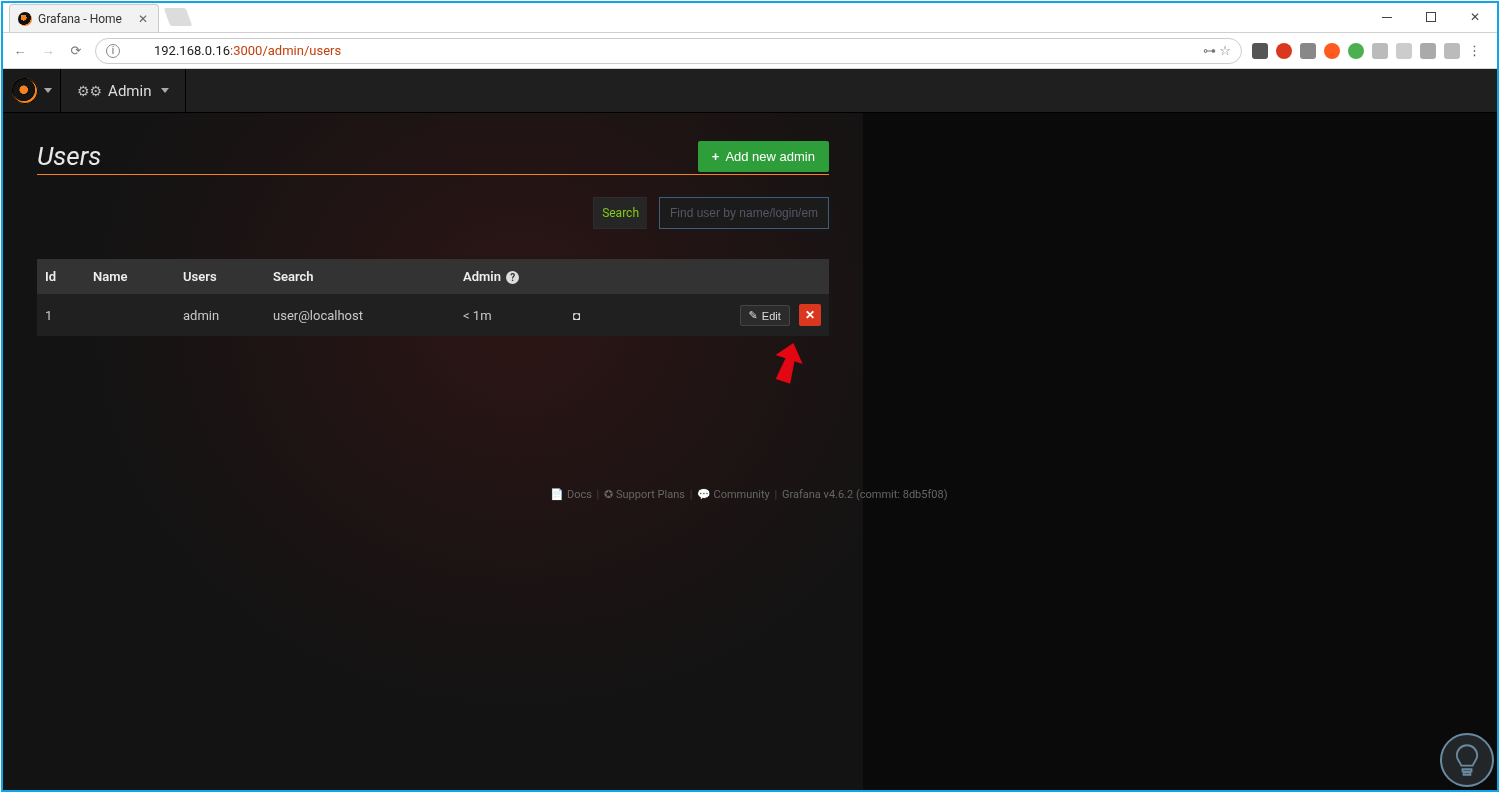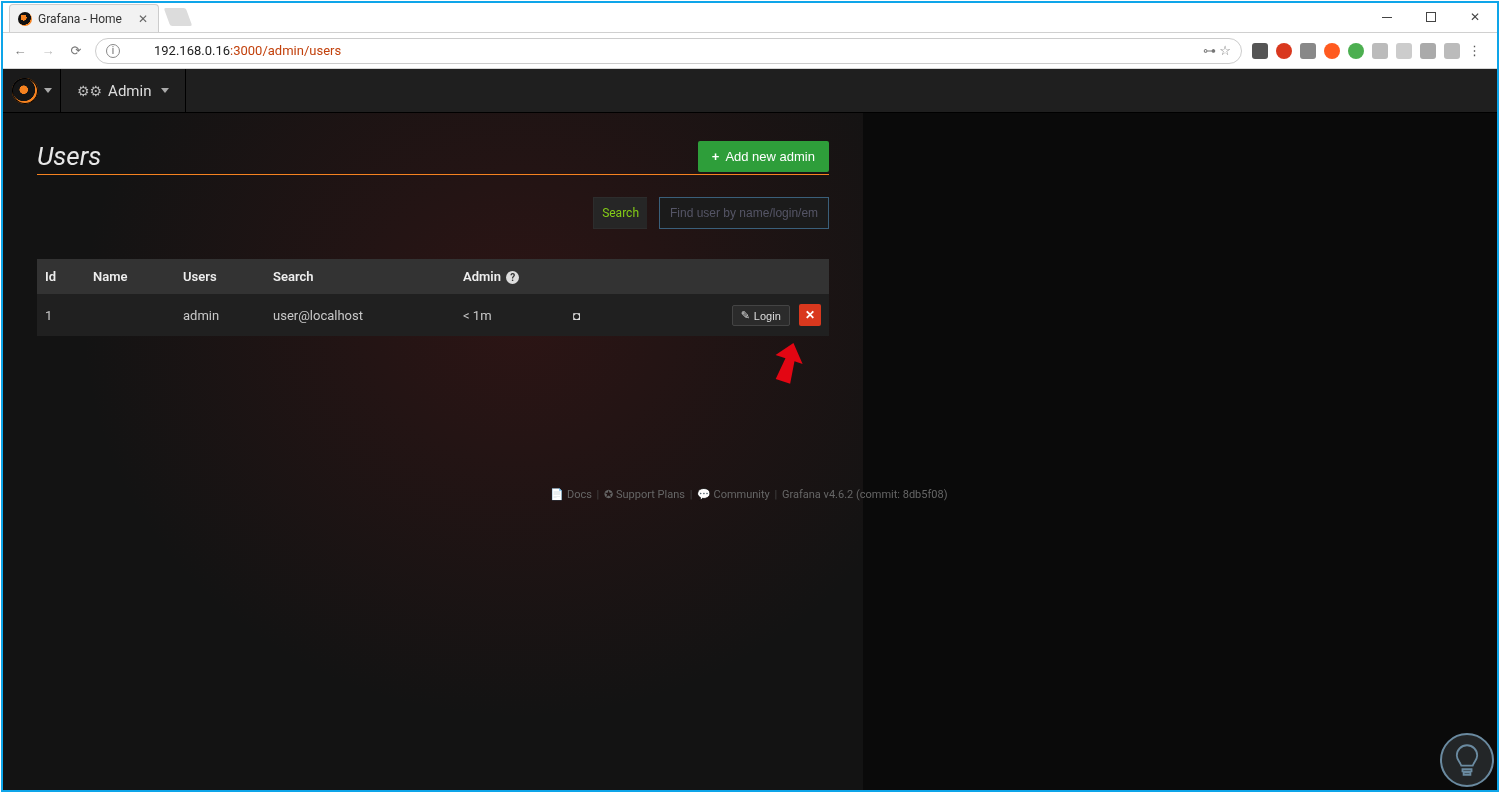--- a/index.html
+++ b/index.html
@@ -339,21 +339,21 @@
             <tr>
               <td>1</td>
               <td></td>
               <td>admin</td>
               <td>user@localhost</td>
               <td>&lt; 1m</td>
               <td><span class="shield-icon">◘</span></td>
               <td class="actions-cell">
                 <button class="btn-edit">
                   <span>✎</span>
-                  <span>Login</span>
+                  <span>Edit</span>
                 </button>
                 <button class="btn-delete">
                   <span>✕</span>
                 </button>
               </td>
             </tr>
           </tbody>
         </table>
       </div>
       <div class="right-dark"></div>

